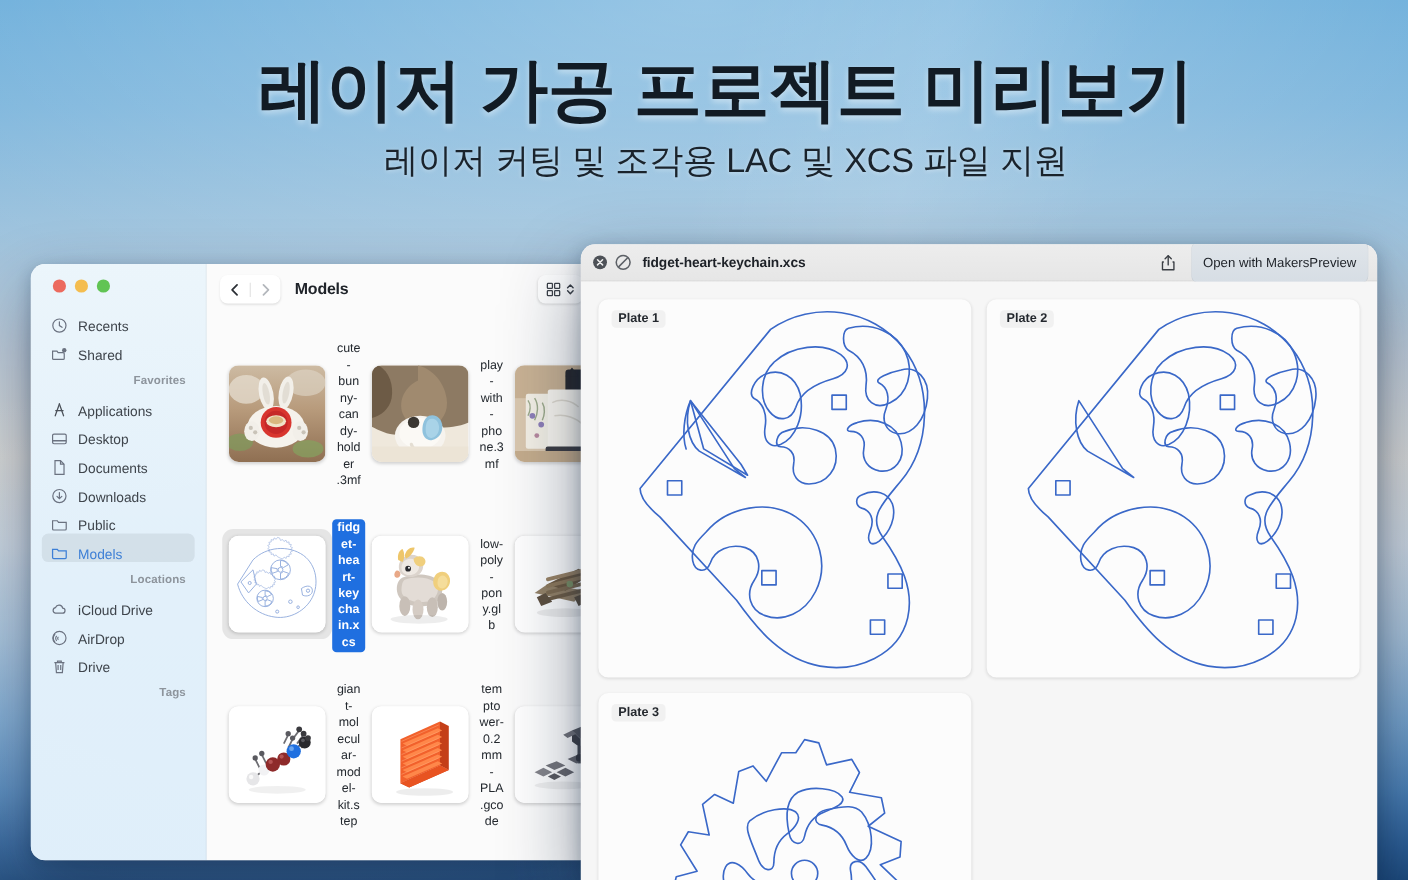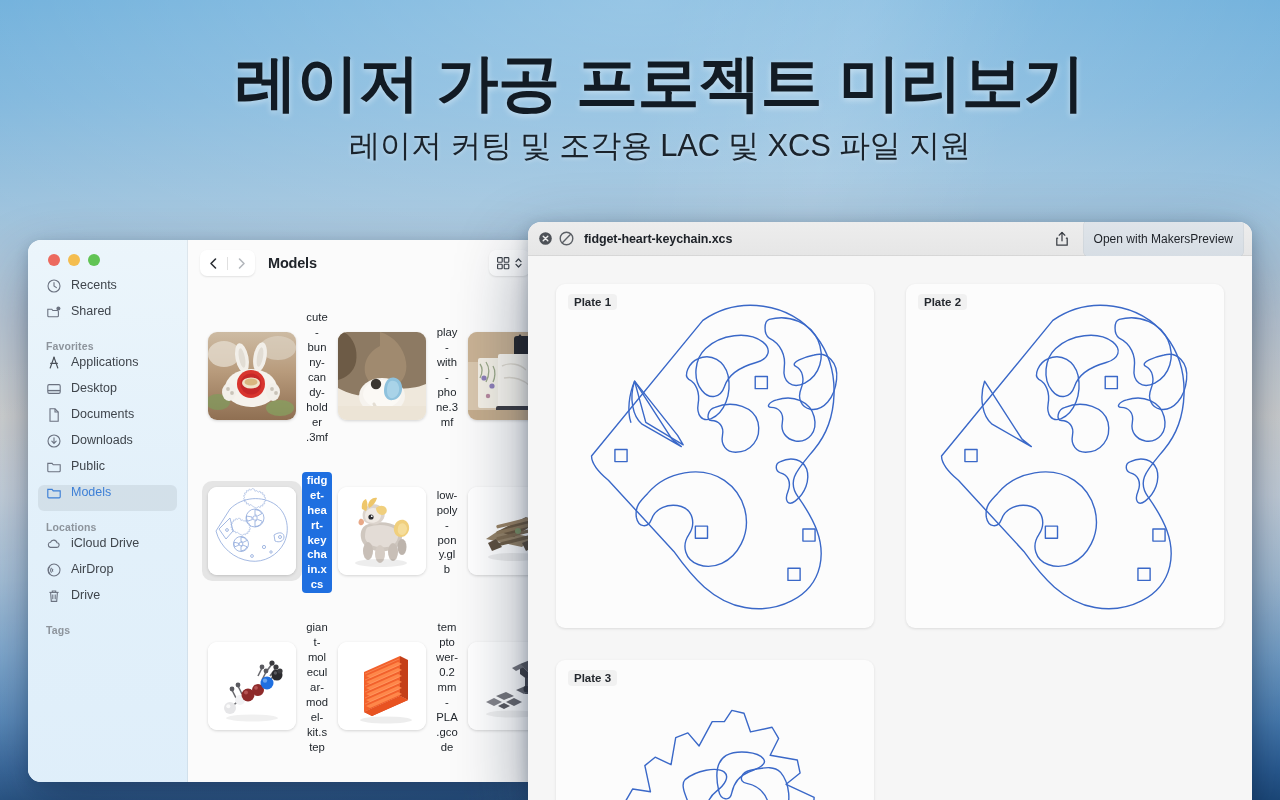--- a/index.html
+++ b/index.html
@@ -86,23 +86,24 @@
   }
   .light { width: 12px; height: 12px; border-radius: 50%; }
   .light.red   { background: #ec6a5e; }
   .light.yellow{ background: #f4bd4f; }
   .light.green { background: #61c454; }
 
   .sb-group-label {
     font-size: 10.5px; font-weight: 700; color: #8d949c;
     padding: 10px 8px 3px 8px;
     letter-spacing: 0.1px;
+    text-align: right;
   }
   .sb-item {
-    display: flex; align-items: flex-start; gap: 9px;
+    display: flex; align-items: flex-end; gap: 9px;
     height: 26px; padding: 0 8px;
     border-radius: 6px;
     font-size: 12.5px; color: #3f454c;
     cursor: default;
   }
   .sb-item.selected { background: rgba(0,0,0,0.065); color: #3d7fd6; }
   .sb-item .sb-ic { width: 16px; height: 16px; flex: 0 0 16px; display: block; }
   .sb-item .sb-ic svg { display: block; width: 16px; height: 16px; }
   .sb-item .sb-lab { white-space: nowrap; }
 
@@ -224,24 +225,24 @@
     background: linear-gradient(180deg, #e0e5ea 0%, #d6dde4 100%);
     display: flex; align-items: center;
     padding: 0 11px;
     font-size: 12px; color: #1d2127;
     margin-left: 4px;
     box-shadow: inset 0 0 0 0.5px rgba(0,0,0,0.07);
     white-space: nowrap;
   }
   #preview-body {
     position: absolute; left: 0; right: 0; top: 34px; bottom: 0;
-    padding: 28px;
+    padding: 16px;
     display: grid;
     grid-template-columns: 1fr 1fr;
-    gap: 32px;
+    gap: 14px;
     grid-auto-rows: 344px;
     background: #f6f6f6;
     overflow: hidden;
   }
   .plate {
     background: #fcfcfc;
     border-radius: 9px;
     box-shadow: 0 1px 3px rgba(0,0,0,0.11);
     position: relative;
     overflow: hidden;

